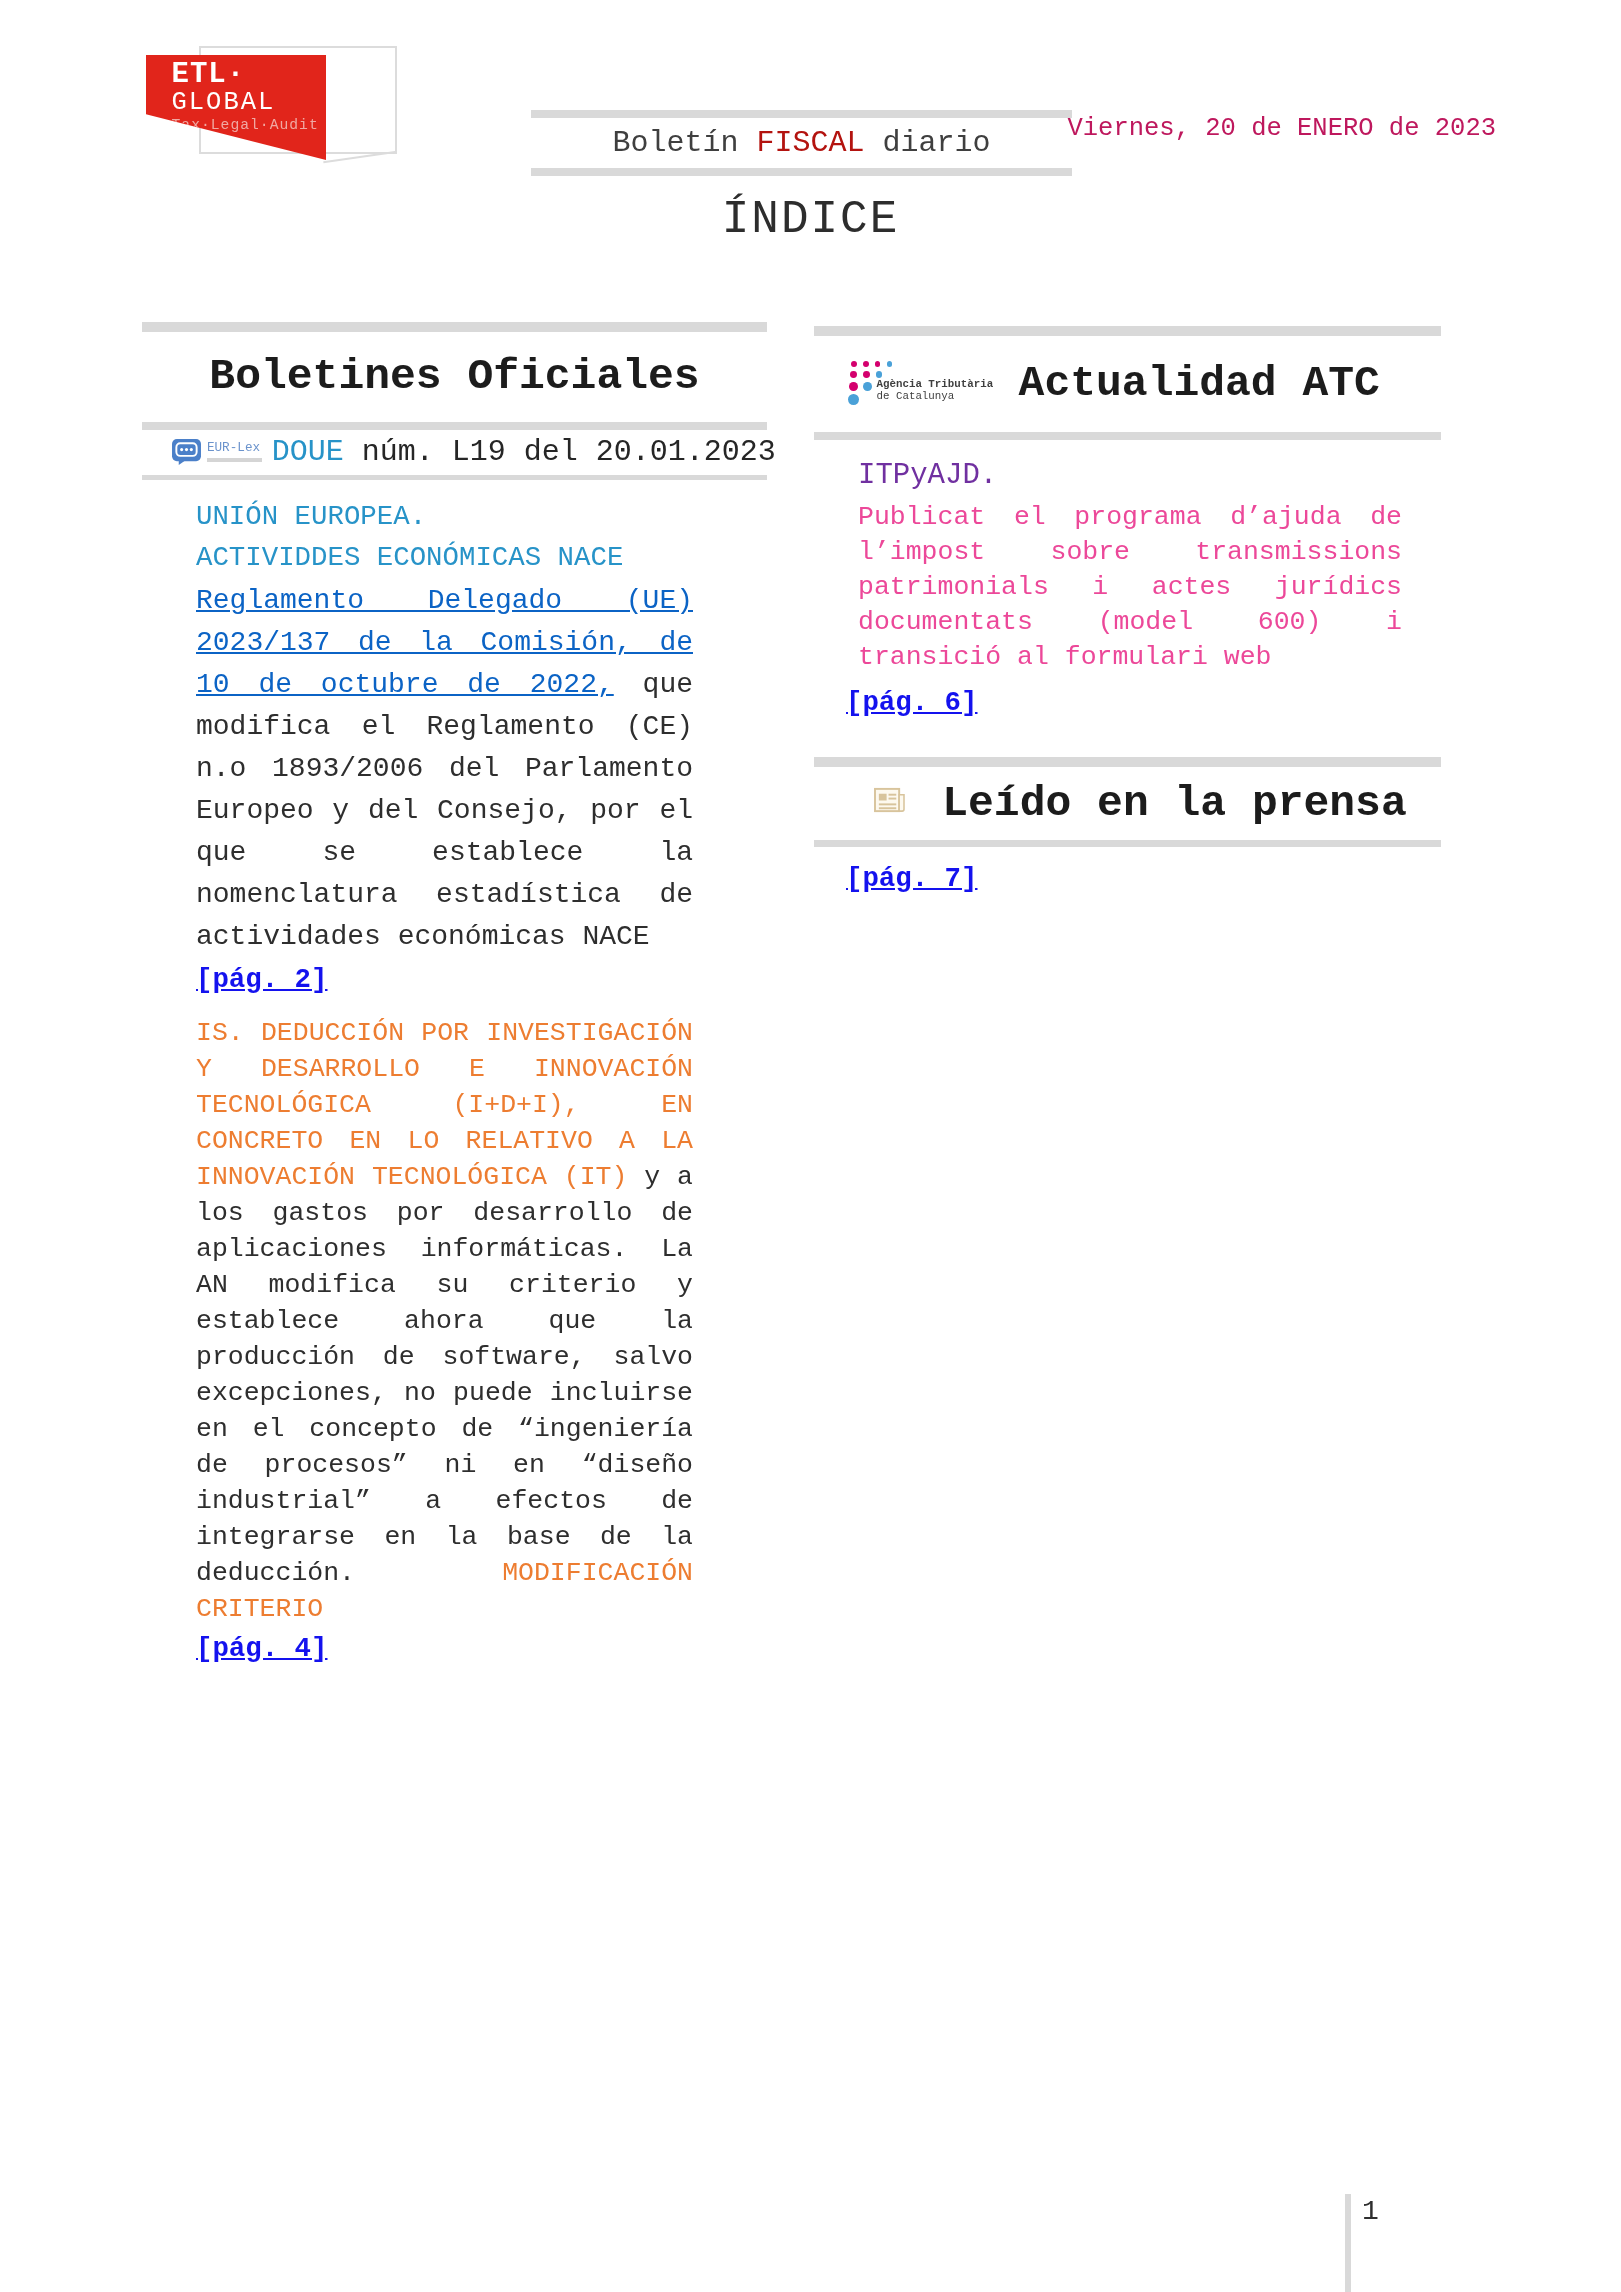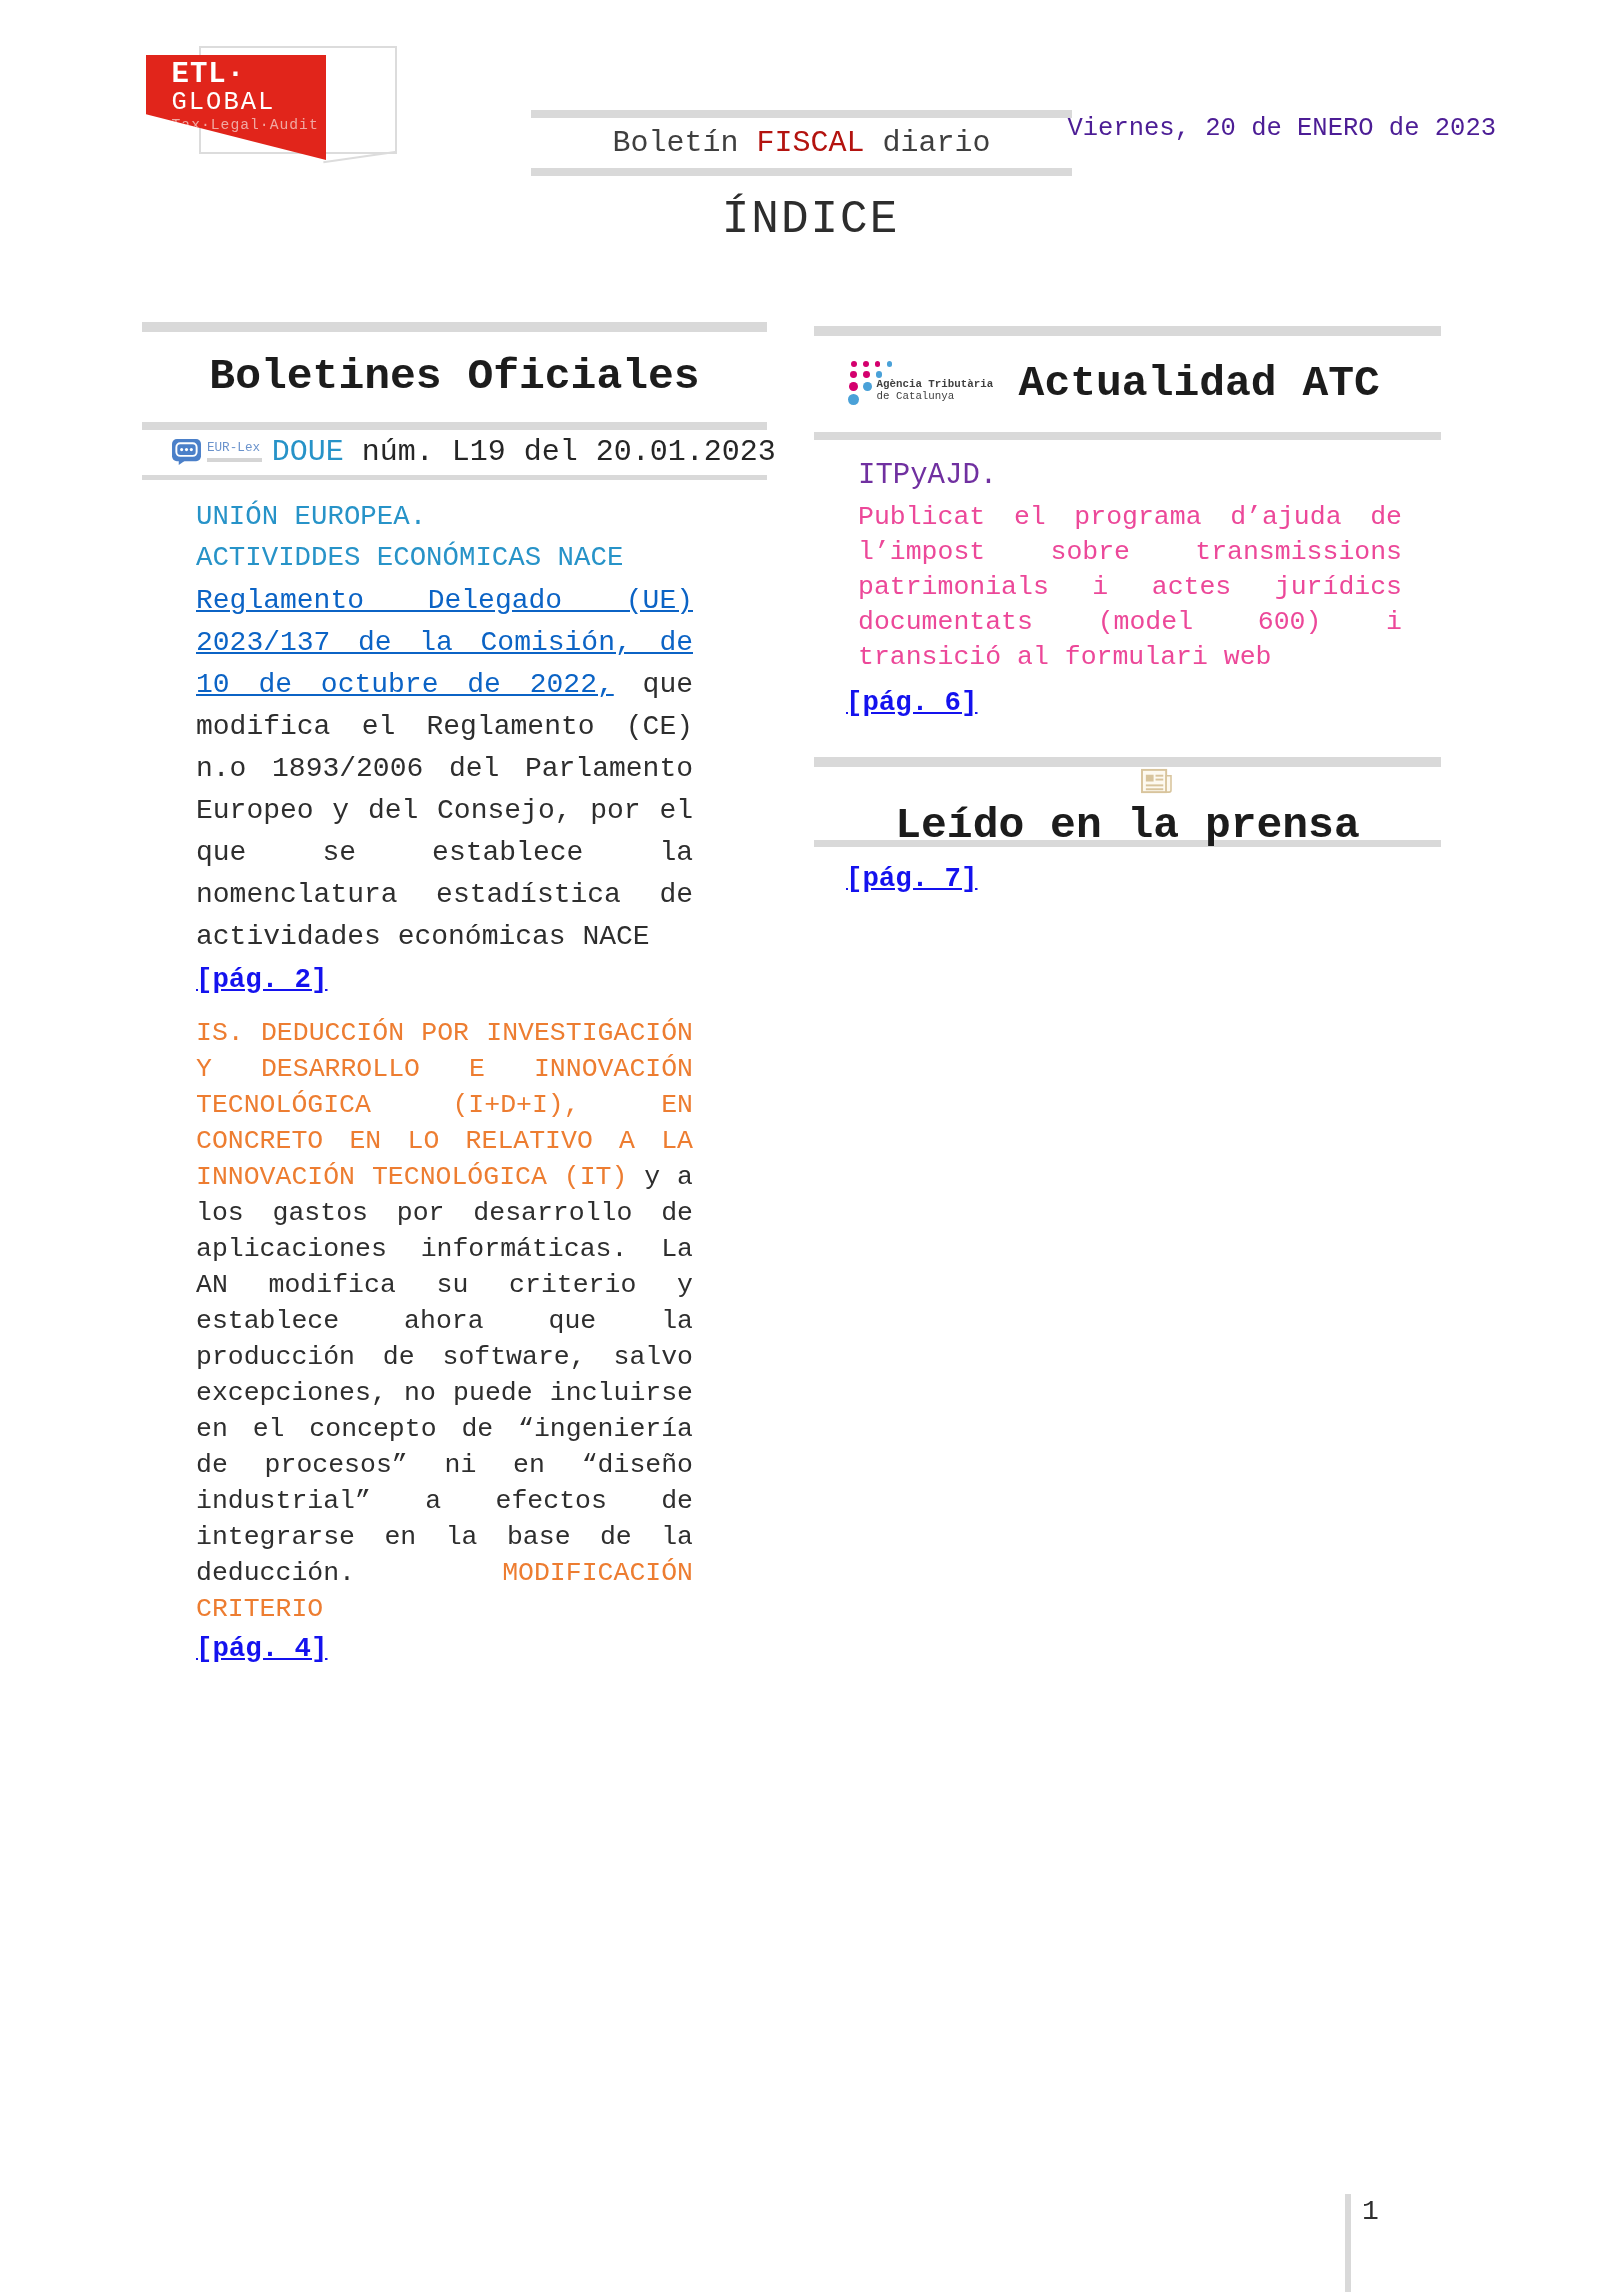--- a/index.html
+++ b/index.html
@@ -17,34 +17,34 @@
           clip-path:polygon(0 8%,100% 8%,100% 100%,0 60%); padding:14.7px 0 0 25.5px; }
   .flag .l1 { font-size:29px; font-weight:bold; color:#ffffff; line-height:28px; letter-spacing:1px; }
   .flag .l2 { font-size:25.5px; color:#ffffff; line-height:27.4px; letter-spacing:2px; }
   .flag .l3 { font-size:14.7px; color:#f0a8a2; line-height:19.6px; letter-spacing:1px; }
 
   
   .masthead { position:absolute; left:531px; top:110px; width:541px; text-align:center; }
   .masthead .bar { height:7.8px; background:#d9d9d9; }
   .masthead .mtext { font-size:30px; color:#3f3f3f; padding:7.8px 0 8.8px; }
   .masthead .accent { color:#b3130f; }
-  .date { position:absolute; right:125px; top:114px; font-size:25.5px; color:#4c1d95;text-align:right; }
+  .date { position:absolute; right:125px; top:114px; font-size:25.5px; color:#be185d;text-align:right; }
   .indice { position:absolute; left:0; top:194px; width:100%; text-align:center;
             font-size:46px; color:#2d2d2d; letter-spacing:2px; }
 
   
   .col { position:absolute; }
   .col-left  { left:142px; top:322px; width:625px; }
   .col-right { left:814px; top:326px; width:627px; }
 
   .bar-top { height:9.8px; background:#d9d9d9; }
   .bar-bot { height:7.8px;  background:#d9d9d9; }
   .thin-bar { height:5.9px; background:#d9d9d9; }
   .trow { display:flex; align-items:center; }
-  .trow.h92 { height:90px; } .trow.h98 { height:96px; } .trow.h74 { height:73px;flex-direction:column; }
+  .trow.h92 { height:90px; } .trow.h98 { height:96px; } .trow.h74 { height:73px; }
   .sec-title { flex:1; text-align:center; font-size:43px; font-weight:600; color:#1c1c1c; }
 
   
   .doue { display:flex; align-items:center; height:45px; padding-left:29px; }
   .eurlex { display:flex; align-items:center; width:110px; }
   .eurlex-txt { margin-left:4.9px; }
   .eurlex-name { font-size:12.7px; color:#6b93cc; line-height:12.7px; }
   .eurlex-tag { width:55px; height:3.9px; background:#d5d5d5; margin-top:2.9px; }
   .doue-text { font-size:30px; color:#262626; margin-left:9.8px; white-space:nowrap; }
   .doue-accent { color:#2793c8; }

